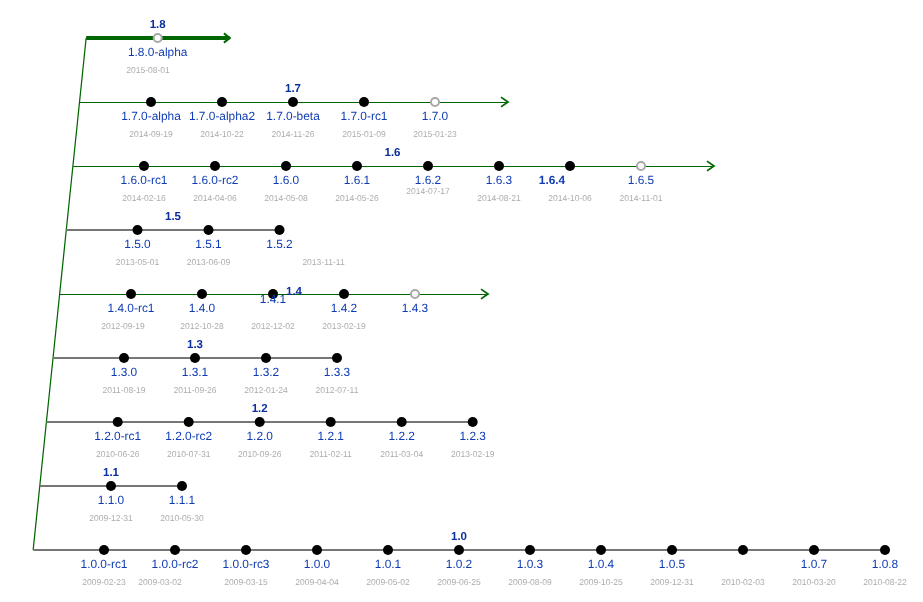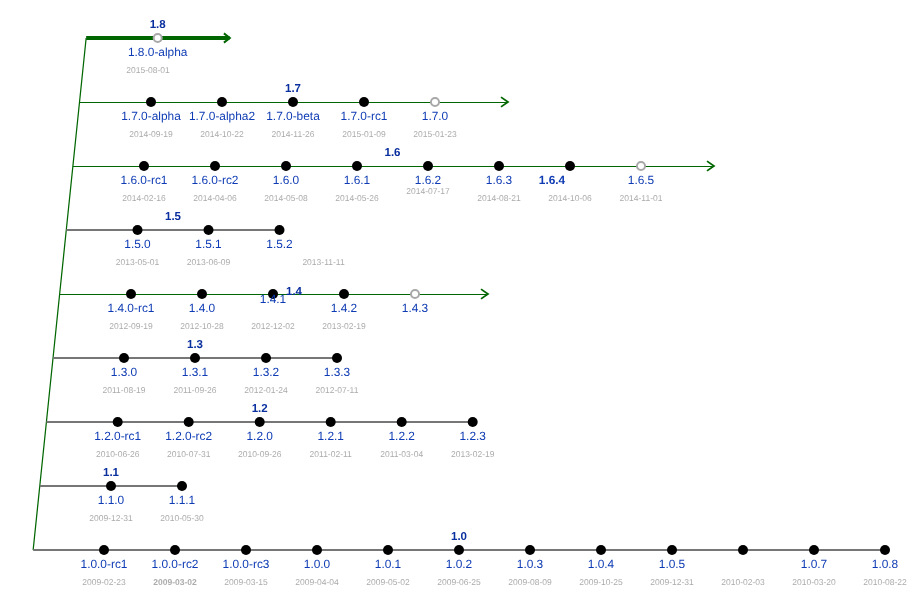--- a/index.html
+++ b/index.html
@@ -130,21 +130,21 @@
       <div class="lbl ver-date" style="left: 641px; top: 194px;">2014-11-01</div>
       <div class="lbl branch-header" style="left: 392.5px; top: 148.1px;">1.6</div>
       <div class="lbl ver-label" style="left: 137.5px; top: 239.2px;">1.5.0</div>
       <div class="lbl ver-date" style="left: 137.5px; top: 258px;">2013-05-01</div>
       <div class="lbl ver-label" style="left: 208.5px; top: 239.2px;">1.5.1</div>
       <div class="lbl ver-date" style="left: 208.5px; top: 258px;">2013-06-09</div>
       <div class="lbl ver-label" style="left: 279.5px; top: 239.2px;">1.5.2</div>
       <div class="lbl ver-date" style="left: 279.5px; top: 258px; margin-left: 44px;">2013-11-11</div>
       <div class="lbl branch-header" style="left: 173px; top: 212.1px;">1.5</div>
       <div class="lbl ver-label" style="left: 131px; top: 303.2px;">1.4.0-rc1</div>
-      <div class="lbl ver-date" style="left: 131px; top: 322px;">2012-09-19</div>
+      <div class="lbl ver-date" style="left: 123px; top: 322px;">2012-09-19</div>
       <div class="lbl ver-label" style="left: 202px; top: 303.2px;">1.4.0</div>
       <div class="lbl ver-date" style="left: 202px; top: 322px;">2012-10-28</div>
       <div class="lbl ver-label" style="left: 273px; top: 294px;">1.4.1</div>
       <div class="lbl ver-date" style="left: 273px; top: 322px;">2012-12-02</div>
       <div class="lbl ver-label" style="left: 344px; top: 303.2px;">1.4.2</div>
       <div class="lbl ver-date" style="left: 344px; top: 322px;">2013-02-19</div>
       <div class="lbl ver-label" style="left: 415px; top: 303.2px;">1.4.3</div>
       <div class="lbl branch-header" style="left: 273px; top: 287px; margin-left: 21px;">1.4</div>
       <div class="lbl ver-label" style="left: 124px; top: 367.2px;">1.3.0</div>
       <div class="lbl ver-date" style="left: 124px; top: 386px;">2011-08-19</div>
@@ -169,21 +169,21 @@
       <div class="lbl ver-date" style="left: 472.7px; top: 450px;">2013-02-19</div>
       <div class="lbl branch-header" style="left: 259.7px; top: 404.1px;">1.2</div>
       <div class="lbl ver-label" style="left: 111px; top: 495.2px;">1.1.0</div>
       <div class="lbl ver-date" style="left: 111px; top: 514px;">2009-12-31</div>
       <div class="lbl ver-label" style="left: 182px; top: 495.2px;">1.1.1</div>
       <div class="lbl ver-date" style="left: 182px; top: 514px;">2010-05-30</div>
       <div class="lbl branch-header" style="left: 111px; top: 468.1px;">1.1</div>
       <div class="lbl ver-label" style="left: 104px; top: 559.2px;">1.0.0-rc1</div>
       <div class="lbl ver-date" style="left: 104px; top: 578px;">2009-02-23</div>
       <div class="lbl ver-label" style="left: 175px; top: 559.2px;">1.0.0-rc2</div>
-      <div class="lbl ver-date" style="left: 175px; top: 578px; font-weight: bold;">2009-03-02</div>
+      <div class="lbl ver-date" style="left: 160px; top: 578px;">2009-03-02</div>
       <div class="lbl ver-label" style="left: 246px; top: 559.2px;">1.0.0-rc3</div>
       <div class="lbl ver-date" style="left: 246px; top: 578px;">2009-03-15</div>
       <div class="lbl ver-label" style="left: 317px; top: 559.2px;">1.0.0</div>
       <div class="lbl ver-date" style="left: 317px; top: 578px;">2009-04-04</div>
       <div class="lbl ver-label" style="left: 388px; top: 559.2px;">1.0.1</div>
       <div class="lbl ver-date" style="left: 388px; top: 578px;">2009-05-02</div>
       <div class="lbl ver-label" style="left: 459px; top: 559.2px;">1.0.2</div>
       <div class="lbl ver-date" style="left: 459px; top: 578px;">2009-06-25</div>
       <div class="lbl ver-label" style="left: 530px; top: 559.2px;">1.0.3</div>
       <div class="lbl ver-date" style="left: 530px; top: 578px;">2009-08-09</div>

